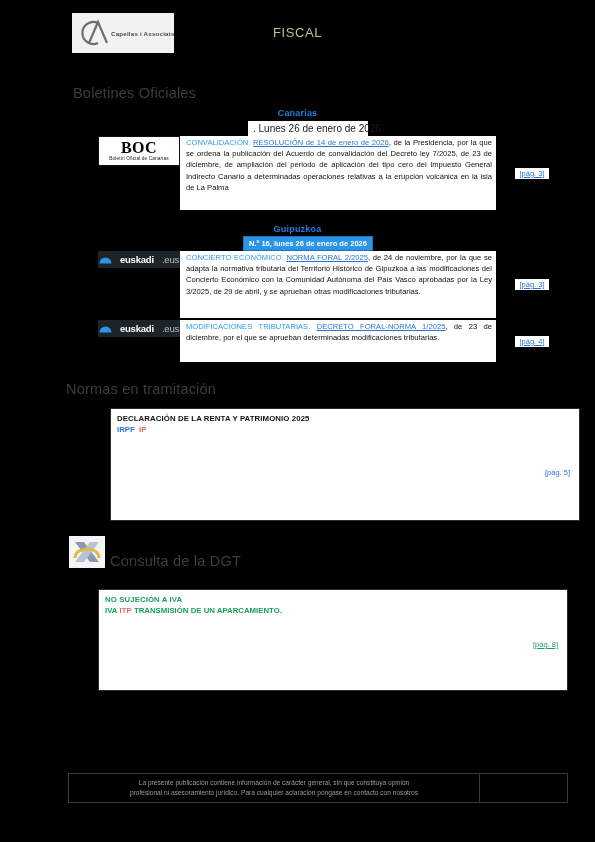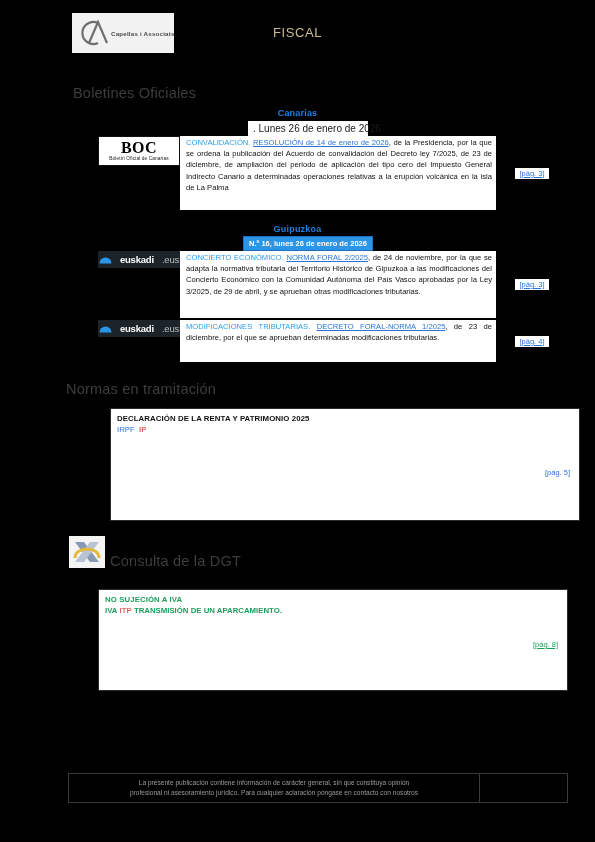--- a/index.html
+++ b/index.html
@@ -127,21 +127,21 @@
     background: #ffffff;
     border: 1px solid #2b2b2b;
   }
   .panel-inner {
     padding: 4px 6px;
     font-size: 7.8px;
     line-height: 1.45;
     color: #111;
   }
   .panel-title { font-weight: bold; letter-spacing: .1px; }
-  .tag-irpf { color: #2b74d6; font-weight: normal; }
+  .tag-irpf { color: #2b74d6; font-weight: bold; }
   .tag-ip   { color: #e2666a; font-weight: bold; }
   .tag-iva  { color: #1a9e5c; font-weight: bold; }
   .tag-itp  { color: #e2666a; font-weight: bold; }
   .panel-line2 { font-weight: bold; }
   .green-text { color: #1a9e5c; font-weight: bold; }
   .panel-pag {
     position: absolute; right: 6px;
     background: #ffffff; font-size: 7.5px; padding: 1px 3px;
   }
 

